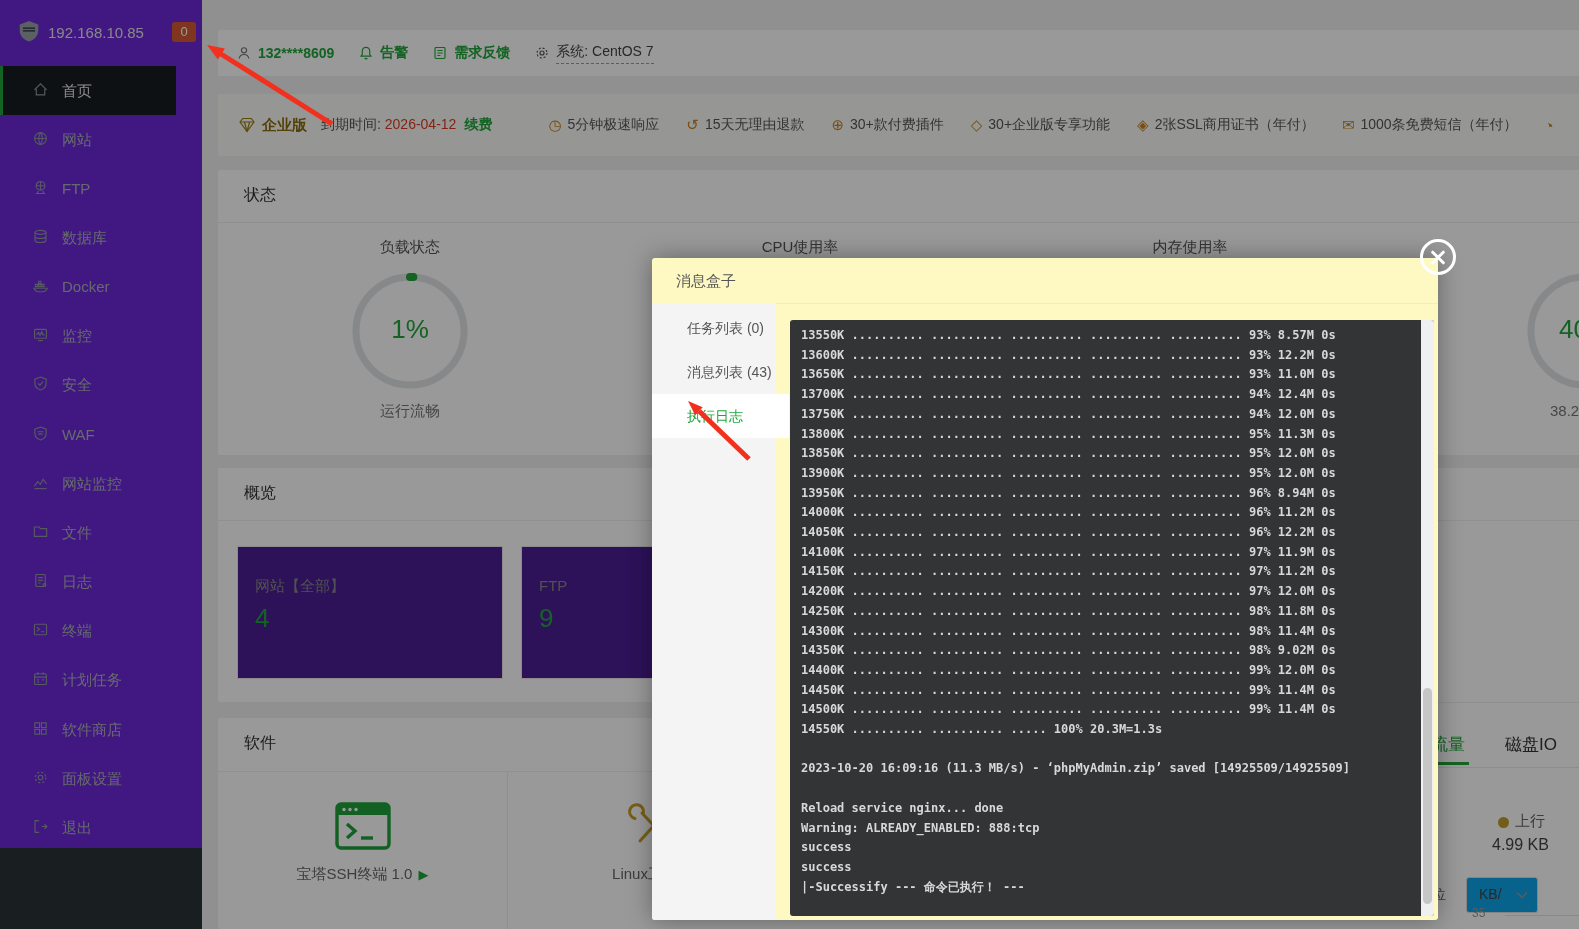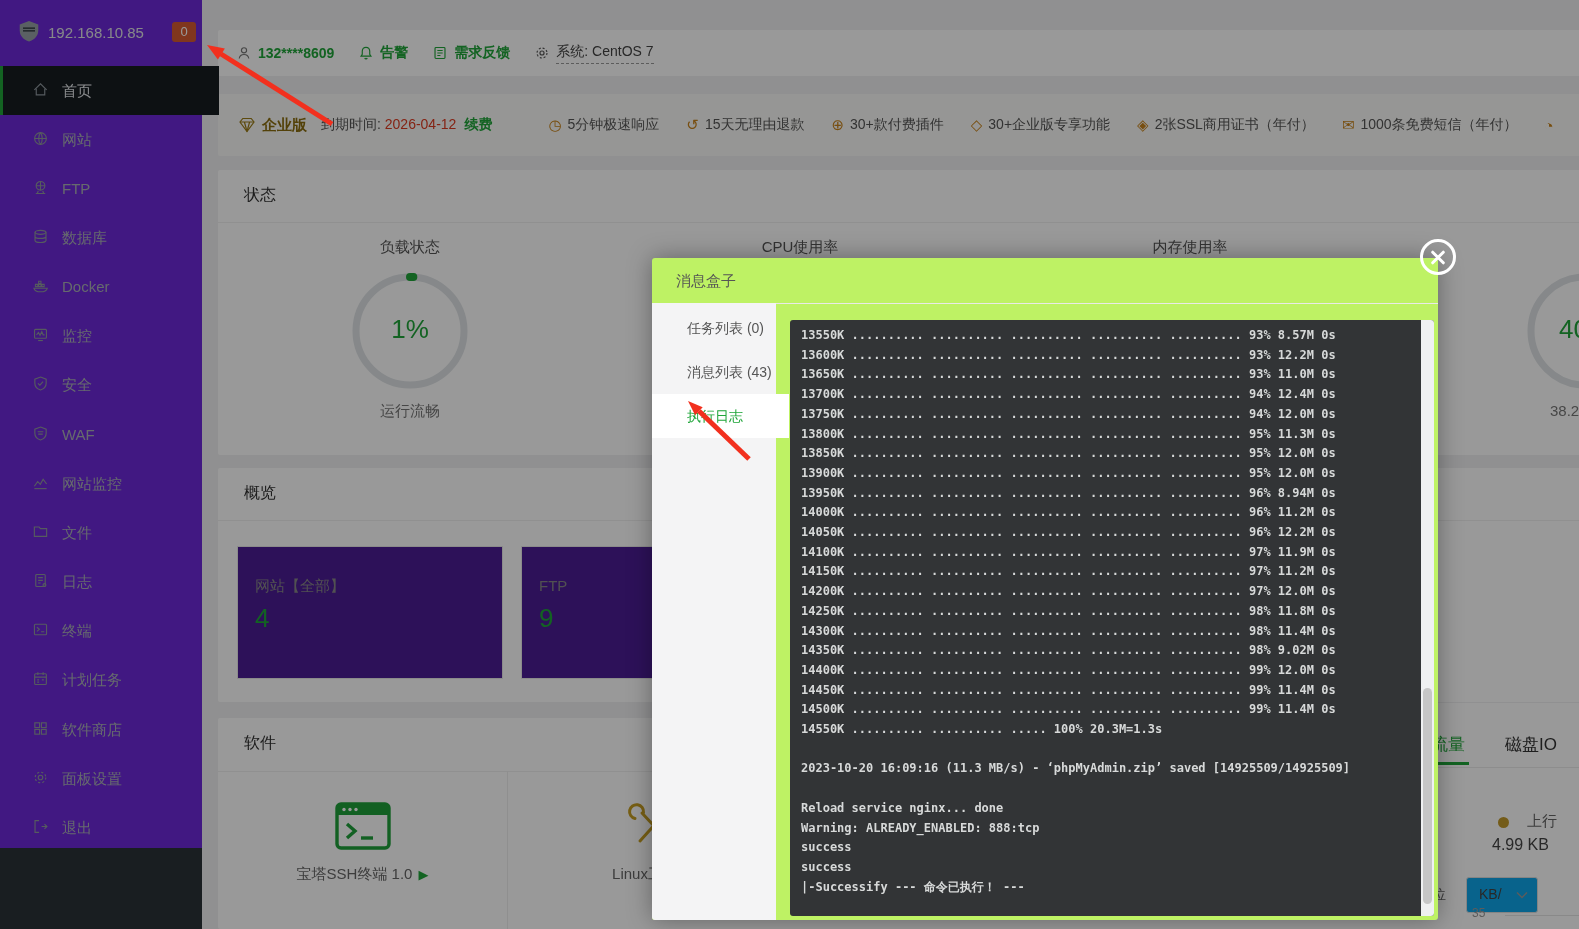--- a/index.html
+++ b/index.html
@@ -9,21 +9,21 @@
   .card{position:absolute;background:#fff;border-radius:2px;}
   .ctitle{position:absolute;left:26px;top:15px;font-size:16px;color:#333;}
   .cdiv{position:absolute;left:0;right:0;top:52px;border-top:1px solid #f0f0f0;}
 
   
   #sidebar{position:absolute;left:0;top:0;width:202px;height:929px;background:#6d28d9;z-index:2;}
   #logo-row{position:absolute;left:0;top:0;width:202px;height:66px;}
   #logo-ip{position:absolute;left:48px;top:24px;font-size:15px;color:#dfe3e5;}
   #logo-badge{position:absolute;left:172px;top:22px;min-width:16px;height:20px;padding:0 4px;background:#d65b32;
               border-radius:3px;color:#fff;font-size:13px;line-height:20px;text-align:center;}
-  .mitem{position:absolute;left:0;width:219px;height:49px;color:#aab1b6;font-size:15px;cursor:pointer;}
+  .mitem{position:absolute;left:0;width:176px;height:49px;color:#aab1b6;font-size:15px;cursor:pointer;}
   .mitem .micon{position:absolute;left:32px;top:15px;color:#8f989e;}
   .mitem .mlabel{position:absolute;left:62px;top:0;line-height:49px;}
   .mitem.active{background:#171d21;color:#e2e6e8;}
   .mitem.active::before{content:"";position:absolute;left:0;top:0;width:3px;height:49px;background:#20a53a;}
   #side-footer{position:absolute;left:0;top:848px;width:202px;height:81px;background:#2a3237;}
 
   
   #header-card{left:218px;top:30px;width:1377px;height:46px;}
   #header-card .hwrap{position:absolute;left:18px;top:0;height:46px;display:flex;align-items:center;gap:24px;}
   .hitem{display:flex;align-items:center;gap:6px;font-size:14px;}
@@ -61,32 +61,32 @@
   .swname{margin-top:14px;font-size:15px;color:#666;}
   .swplay{color:#20a53a;font-size:13px;margin-left:6px;}
   .swdiv{position:absolute;top:53px;bottom:0;width:0;border-left:1px solid #efefef;}
 
   
   #traffic-card{left:1238px;top:703px;width:357px;height:226px;}
   .ttab{position:absolute;top:30px;font-size:17px;color:#333;cursor:pointer;}
   #ttab-flow{left:193px;color:#20a53a;}
   #ttab-underline{position:absolute;left:189px;top:59px;width:42px;height:3px;background:#20a53a;}
   #ttab-divider{position:absolute;left:0;right:0;top:64px;border-top:1px solid #ebebeb;}
-  #legend-up{position:absolute;left:277px;top:109px;font-size:15px;color:#666;margin-left:12px;}
+  #legend-up{position:absolute;left:277px;top:109px;font-size:15px;color:#666;}
   #legend-dot{position:absolute;left:260px;top:114px;width:11px;height:11px;border-radius:50%;background:#c2992a;}
   #up-value{position:absolute;left:254px;top:133px;font-size:16px;color:#444;}
   #unit-label{position:absolute;left:180px;top:183px;font-size:14px;color:#666;}
   #unit-select{position:absolute;left:228px;top:174px;width:70px;height:34px;border:1px solid #dcdcdc;border-radius:3px;background:#0ea5e9;}
   #unit-select .uval{position:absolute;left:12px;top:8px;font-size:14px;color:#444;}
   #axis-tick{position:absolute;left:234px;top:203px;font-size:12px;color:#999;}
   #gridline{position:absolute;left:267px;top:212px;width:90px;border-top:1px solid #e5e5e5;}
 
   
   #overlay{position:absolute;left:0;top:0;width:1579px;height:929px;background:rgba(0,0,0,0.40);z-index:40;}
-  #modal{position:absolute;left:652px;top:258px;width:786px;height:662px;background:#bef264;border-radius:3px;
+  #modal{position:absolute;left:652px;top:258px;width:786px;height:662px;background:#fef9c3;border-radius:3px;
          box-shadow:0 0 24px rgba(0,0,0,.35);z-index:50;}
   #modal-header{position:absolute;left:0;top:0;right:0;height:45px;border-bottom:1px solid #e9e9e9;}
   #modal-title{position:absolute;left:24px;top:0;line-height:45px;font-size:15px;color:#555;}
   #mtabs{position:absolute;left:0;top:45px;bottom:0;width:124px;background:#f4f4f5;border-radius:0 0 0 3px;}
   .mtab{position:absolute;left:0;width:102px;height:44px;line-height:44px;padding-left:35px;font-size:14px;color:#555;cursor:pointer;}
   .mtab.active{background:#fff;color:#20a53a;}
   #terminal{position:absolute;left:138px;top:62px;width:644px;height:596px;background:#323436;border-radius:3px;}
   #terminal pre{position:absolute;left:11px;top:6px;right:24px;bottom:6px;margin:0;overflow:hidden;
       font-family:"DejaVu Sans Mono","Liberation Mono",monospace;font-size:12px;font-weight:bold;
       line-height:19.7px;color:#d7d9d9;white-space:pre;}

